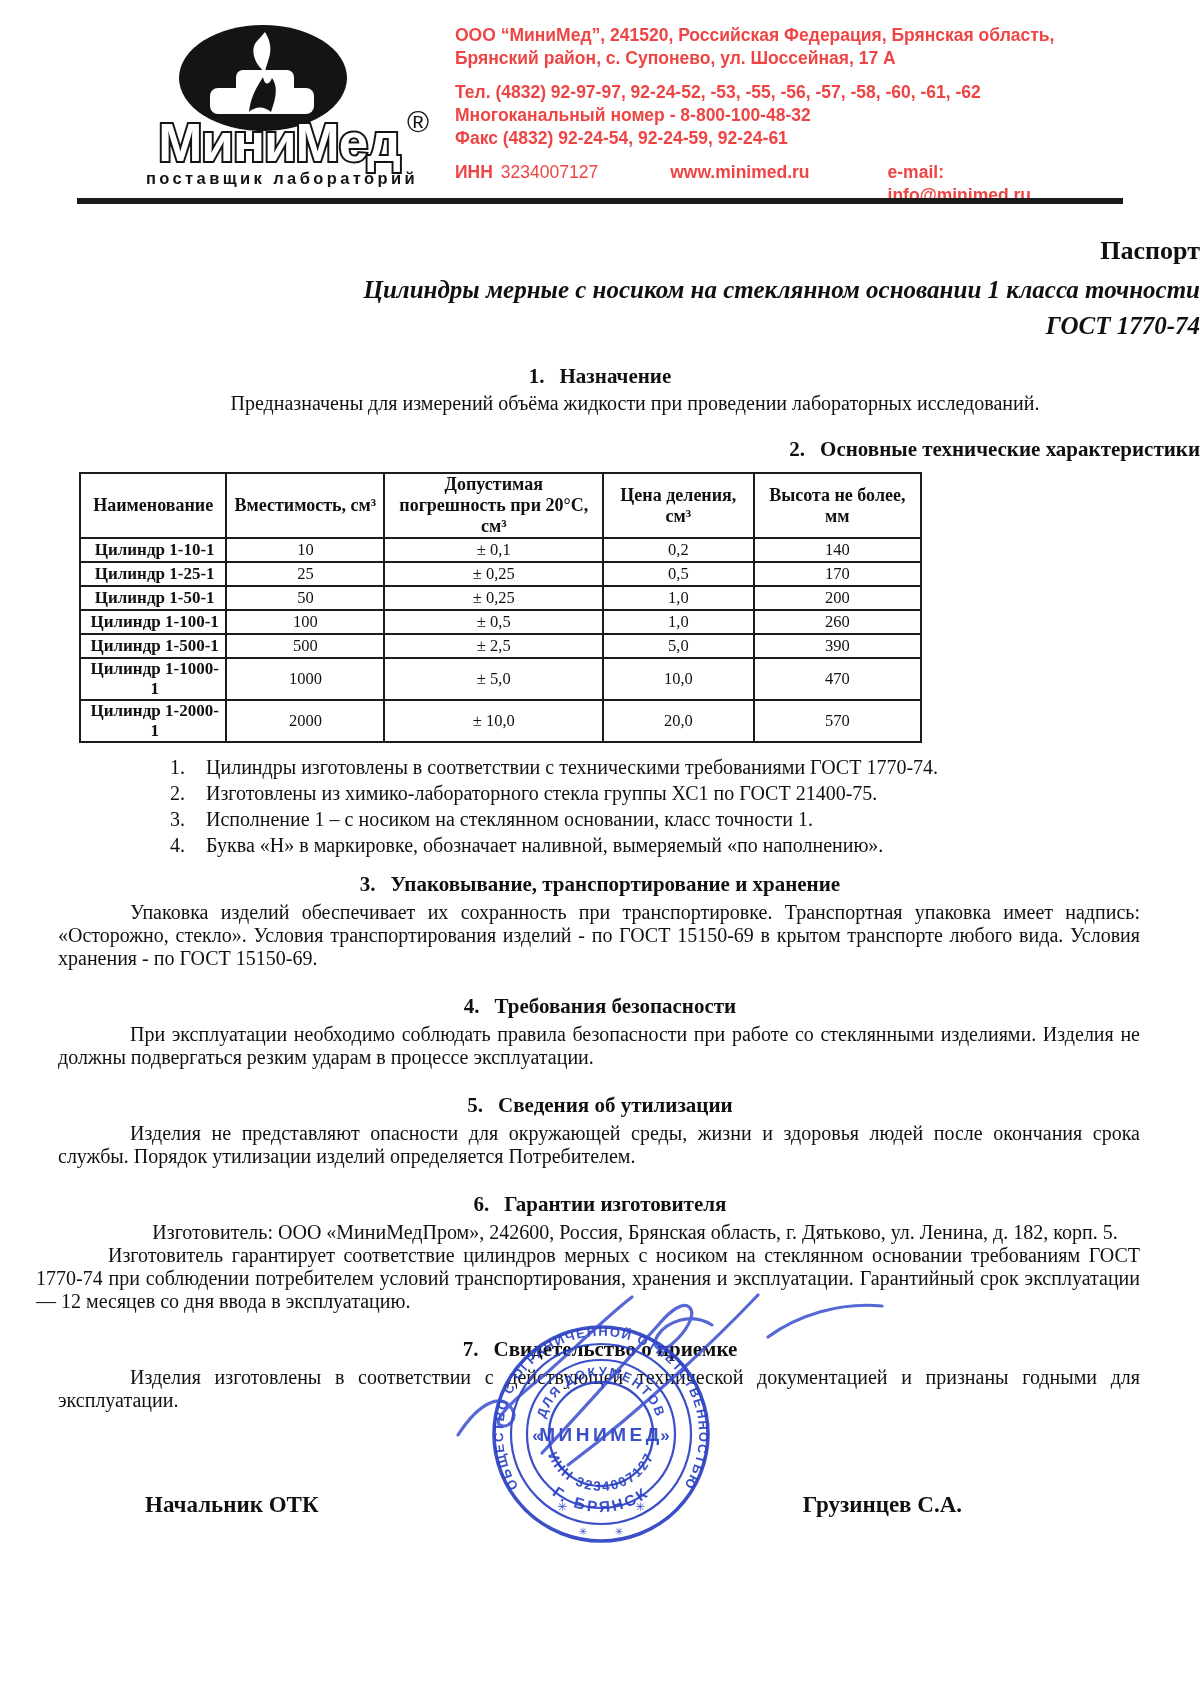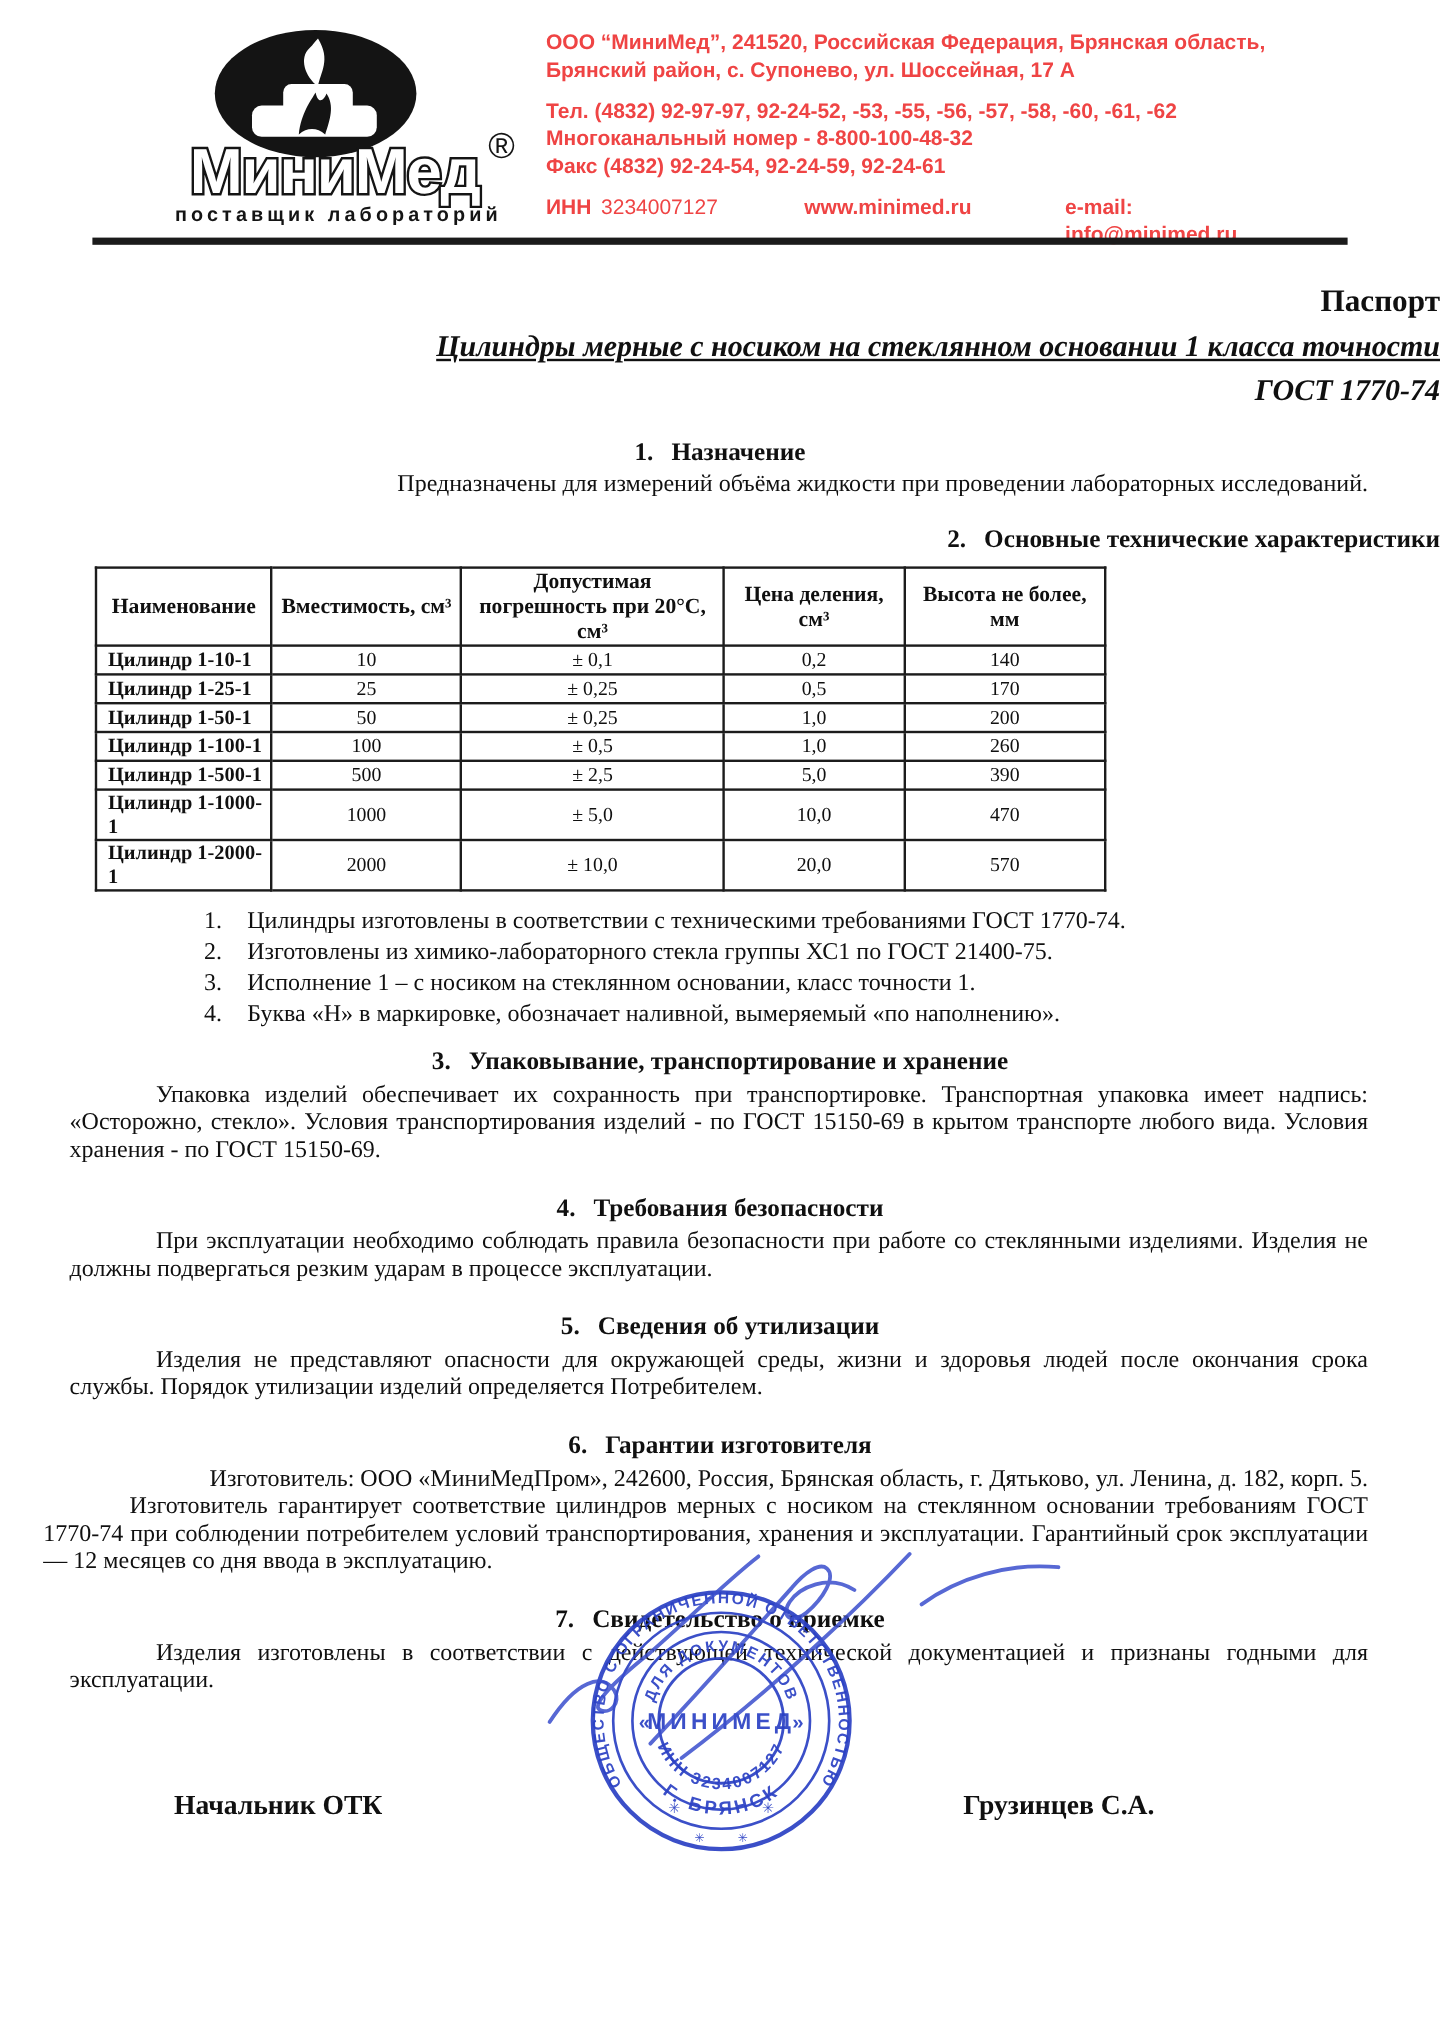--- a/index.html
+++ b/index.html
@@ -14,32 +14,32 @@
   #inn-row{display:flex;align-items:baseline;margin-top:11px;}
   #inn-row .lbl{font-weight:bold;}
   #inn-row .val{font-weight:normal;margin-left:8px;}
   #inn-row .www{margin-left:72px;}
   #inn-row .mail{margin-left:78px;}
   #hr-rule{position:absolute;left:77px;top:198px;width:1046px;height:6px;background:#1b1b1b;}
   
   #main{position:absolute;left:0;top:212px;width:1200px;}
   .center{text-align:right;}
   #doc-title{margin-top:24px;font-size:26px;font-weight:bold;}
-  #doc-subtitle{margin-top:10px;font-size:25px;font-weight:bold;font-style:italic;text-decoration:underline;}
+  #doc-subtitle{margin-top:10px;font-size:25px;font-weight:bold;font-style:italic;}
   #gost{margin-top:8px;font-size:25px;font-weight:bold;font-style:italic;}
   .sec-h{margin-top:24px;font-size:21px;font-weight:bold;text-align:center;}
   .sec-h .num{margin-right:15px;}
   .para{margin:4px 60px 0 58px;font-size:20px;line-height:23px;text-align:justify;text-indent:72px;}
-  .para.noj{text-align:right;}
+  .para.noj{text-align:center;}
   
   #spec-table{border-collapse:collapse;margin:10px 0 0 79px;width:843px;table-layout:fixed;}
   #spec-table th,#spec-table td{border:2px solid #1c1c1c;padding:0 6px;}
   #spec-table th{height:57px;font-size:18px;font-weight:bold;text-align:center;vertical-align:middle;line-height:21px;}
   #spec-table td{height:22px;font-size:16.5px;text-align:center;vertical-align:middle;}
-  #spec-table td.name{text-align:left;font-weight:bold;padding-left:9px;font-size:17px;}
+  #spec-table td.name{text-align:center;font-weight:bold;padding-left:9px;font-size:17px;}
   
   #notes{margin:13px 60px 0 170px;font-size:20px;line-height:23px;}
   .note{margin-top:3px;display:flex;}
   .note .n{width:26px;flex:0 0 26px;}
   .note .t{margin-left:10px;}
   
   #sig-row{display:flex;justify-content:space-between;margin:80px 238px 0 145px;
            font-size:23px;font-weight:bold;}
   
   #stamp{position:absolute;left:420px;top:1283px;width:470px;height:295px;}

